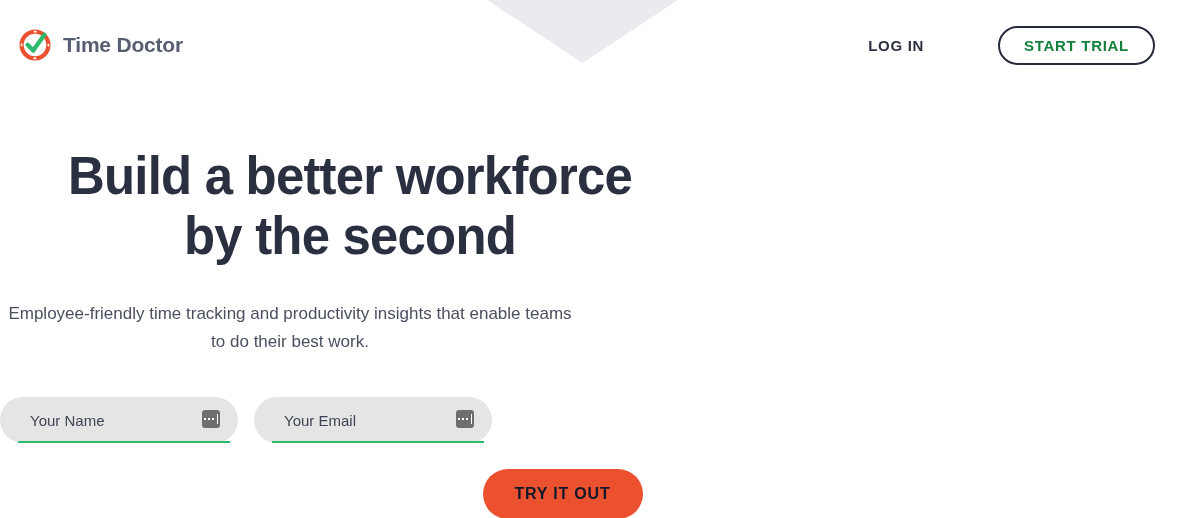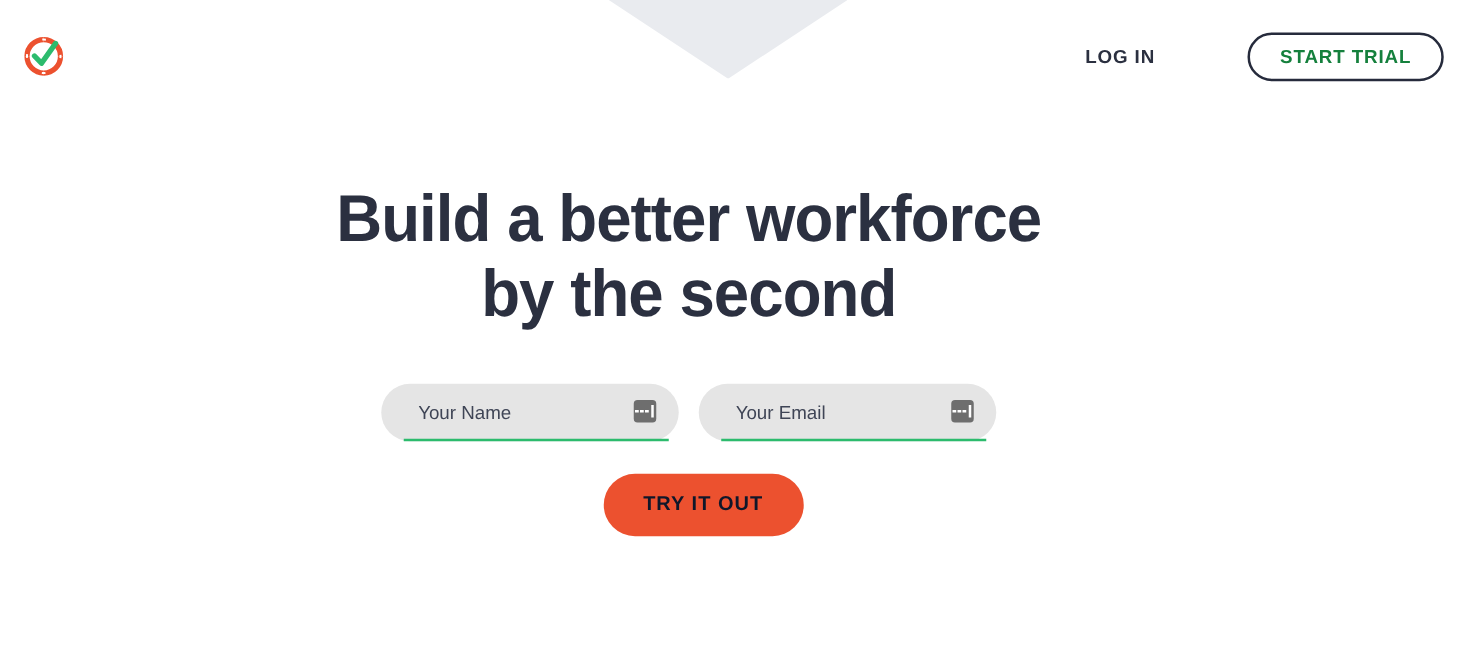--- a/index.html
+++ b/index.html
@@ -109,21 +109,20 @@
 
   
   .hero {
     position: absolute;
     left: 0;
     top: 0;
     width: 1101px;
     height: 518px;
     display: flex;
     flex-direction: column;
-    align-items: center;
     z-index: 2;
     pointer-events: none;
   }
   .hero > * { pointer-events: auto; }
 
   .hero-title {
     margin: 0;
     padding-top: 146px;
     width: 700px;
     text-align: center;
@@ -256,38 +255,40 @@
       <svg class="brand-mark" viewBox="0 0 34 34">
         <g fill="none" stroke="#ec512f" stroke-width="4.2" stroke-linecap="butt">
           <path d="M 17 3.6 A 13.4 13.4 0 0 0 3.6 17"></path>
           <path d="M 3.6 17 A 13.4 13.4 0 0 0 17 30.4"></path>
           <path d="M 17 30.4 A 13.4 13.4 0 0 0 30.4 17"></path>
           <path d="M 30.4 17 A 13.4 13.4 0 0 0 17 3.6"></path>
         </g>
         <circle cx="17" cy="17" r="13.4" fill="none" stroke="#ffffff" stroke-width="1.6" stroke-dasharray="3 18" stroke-dashoffset="1.5"></circle>
         <path d="M 9.6 16.8 L 15.2 22.6 L 26.4 6.8" fill="none" stroke="#2cbb6d" stroke-width="4.3" stroke-linecap="round" stroke-linejoin="round"></path>
       </svg>
+      <span class="brand-name">Time Doctor</span>
     </a>
 
     <div class="header-spacer"></div>
 
     <nav class="nav-actions">
       <a class="login-link" href="#">LOG IN</a>
       <button class="start-trial-btn" type="button">START TRIAL</button>
     </nav>
 
   </header>
 
   <main class="hero">
 
     <h1 class="hero-title">
       <span class="line">Build a better workforce</span>
       <span class="line">by the second</span>
     </h1>
 
+    <p class="hero-sub">Employee-friendly time tracking and productivity insights that enable teams to do their best work.</p>
 
     <form class="signup-form">
 
       <div class="field">
         <input type="text" placeholder="Your Name" style="">
         <span class="autofill-icon">
           <i></i>
             <i></i>
             <i></i>
             <i class="bar"></i>

